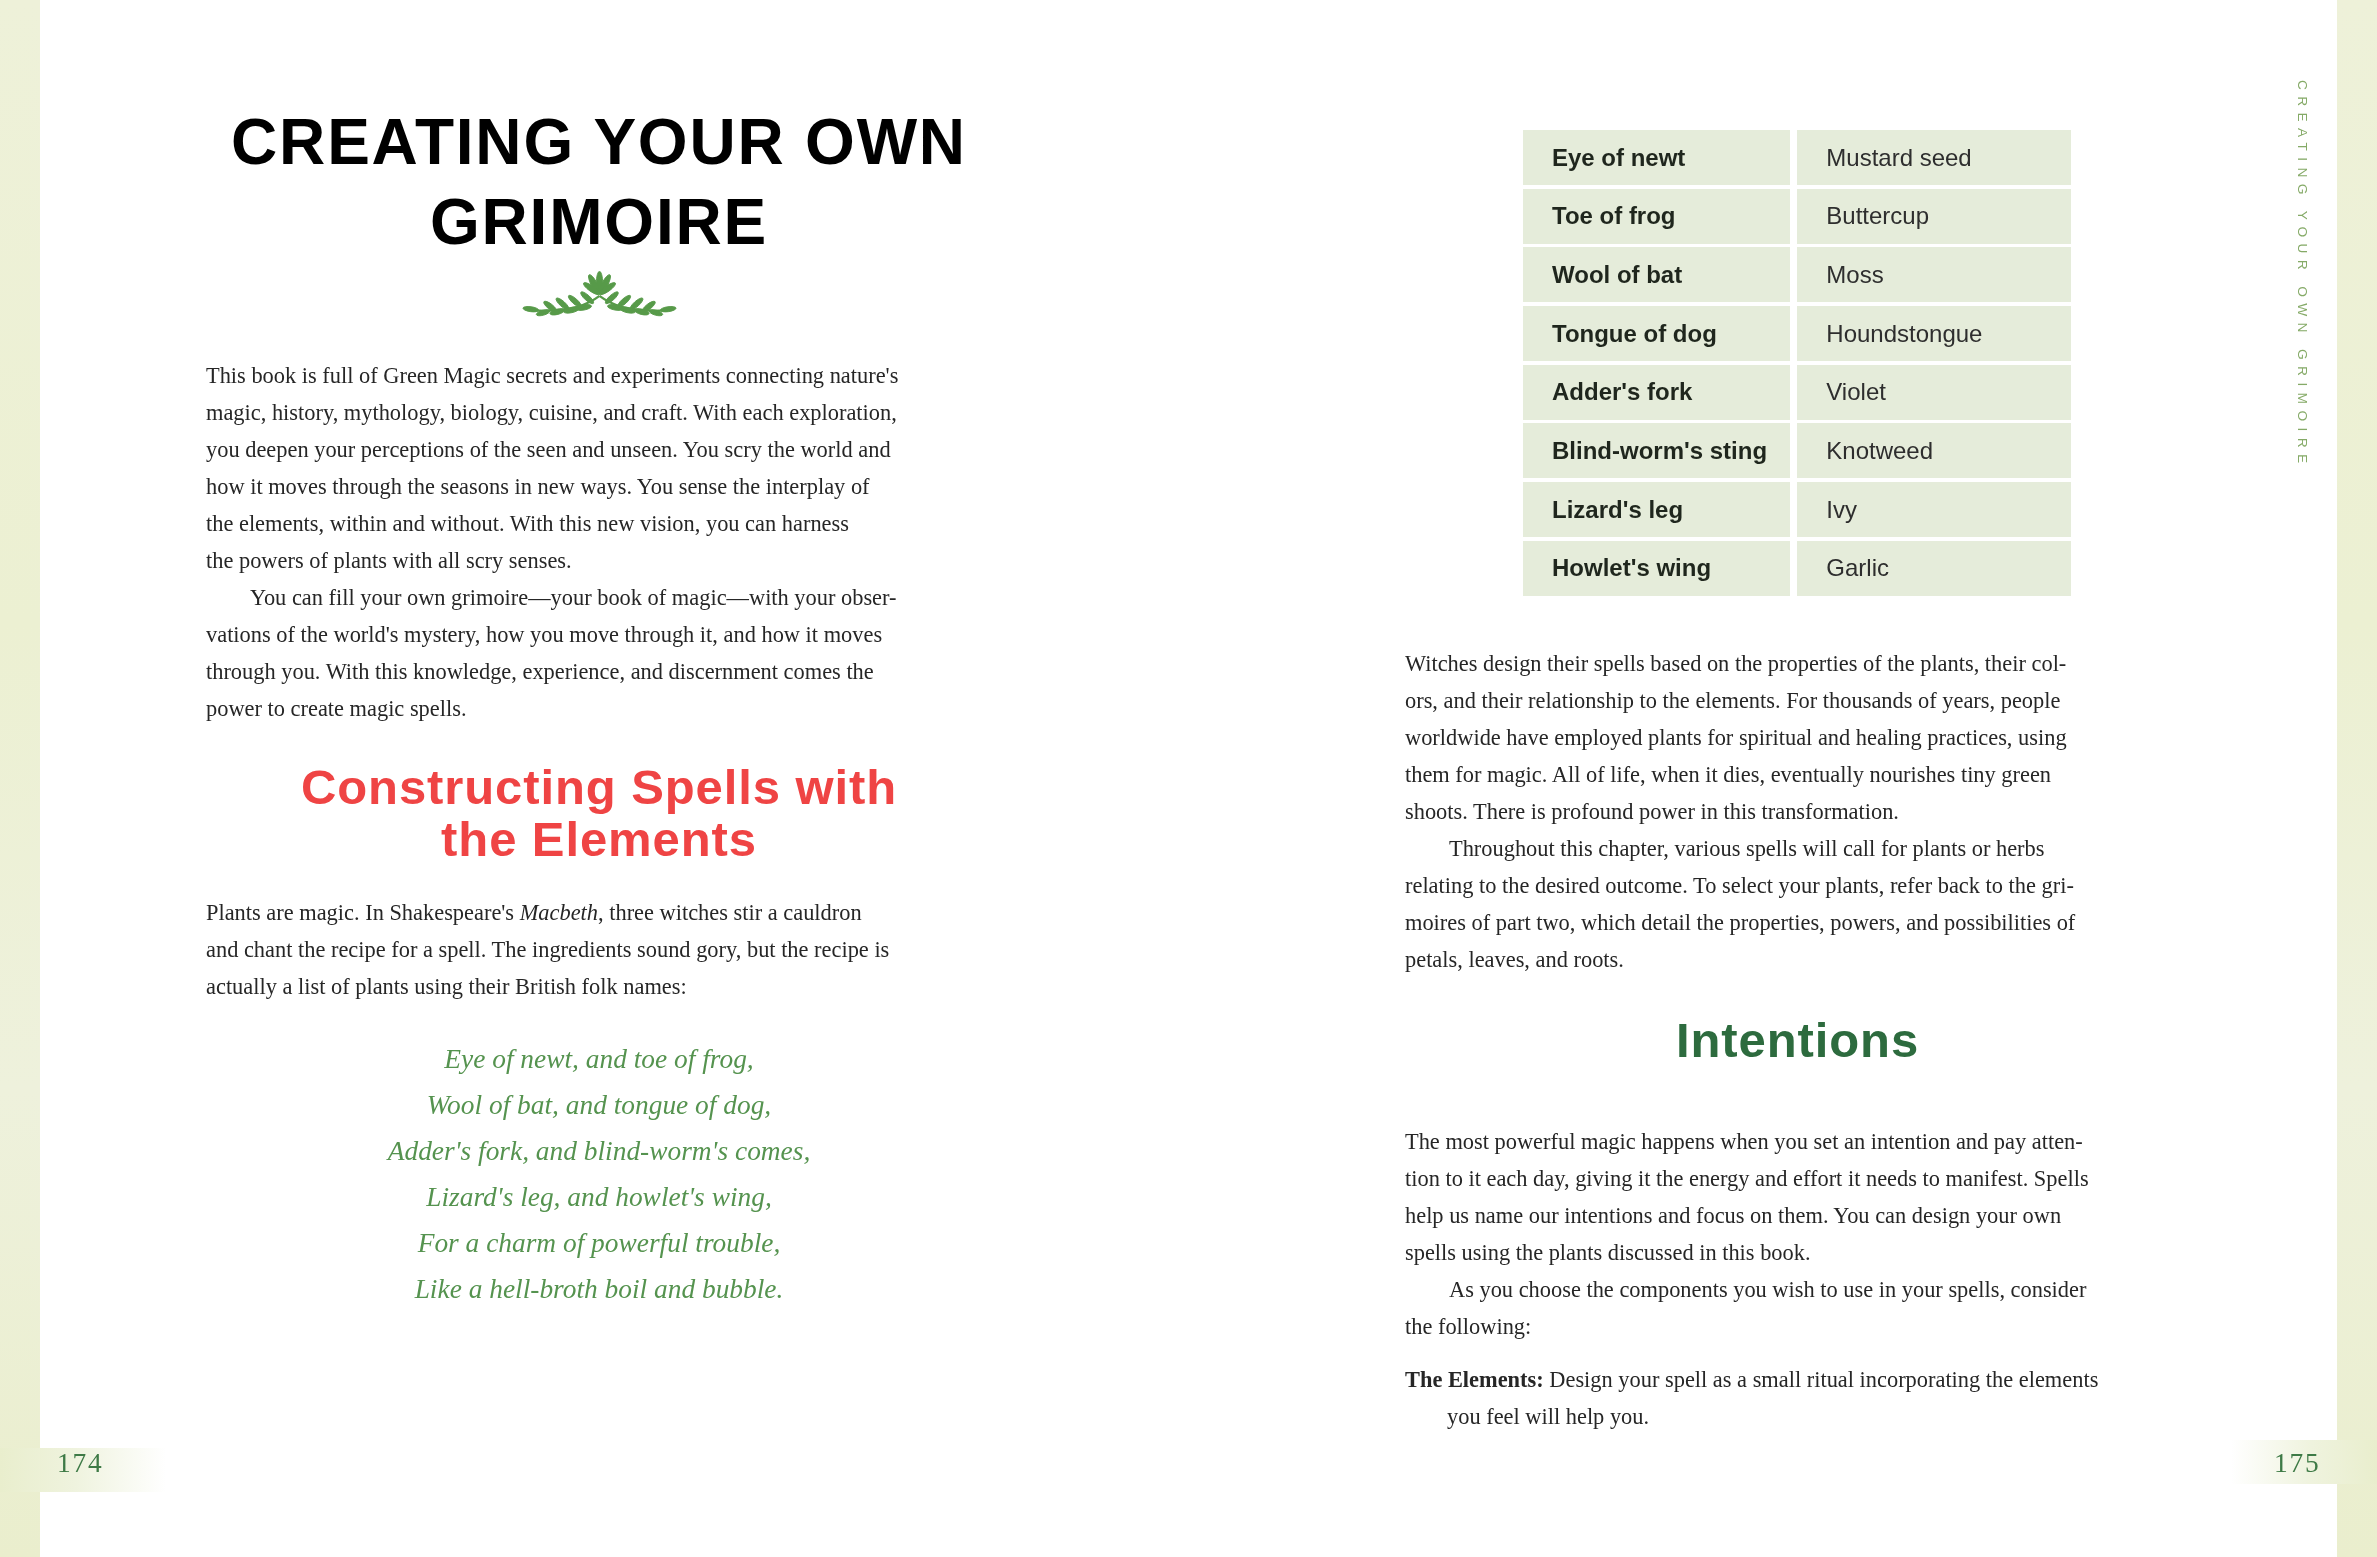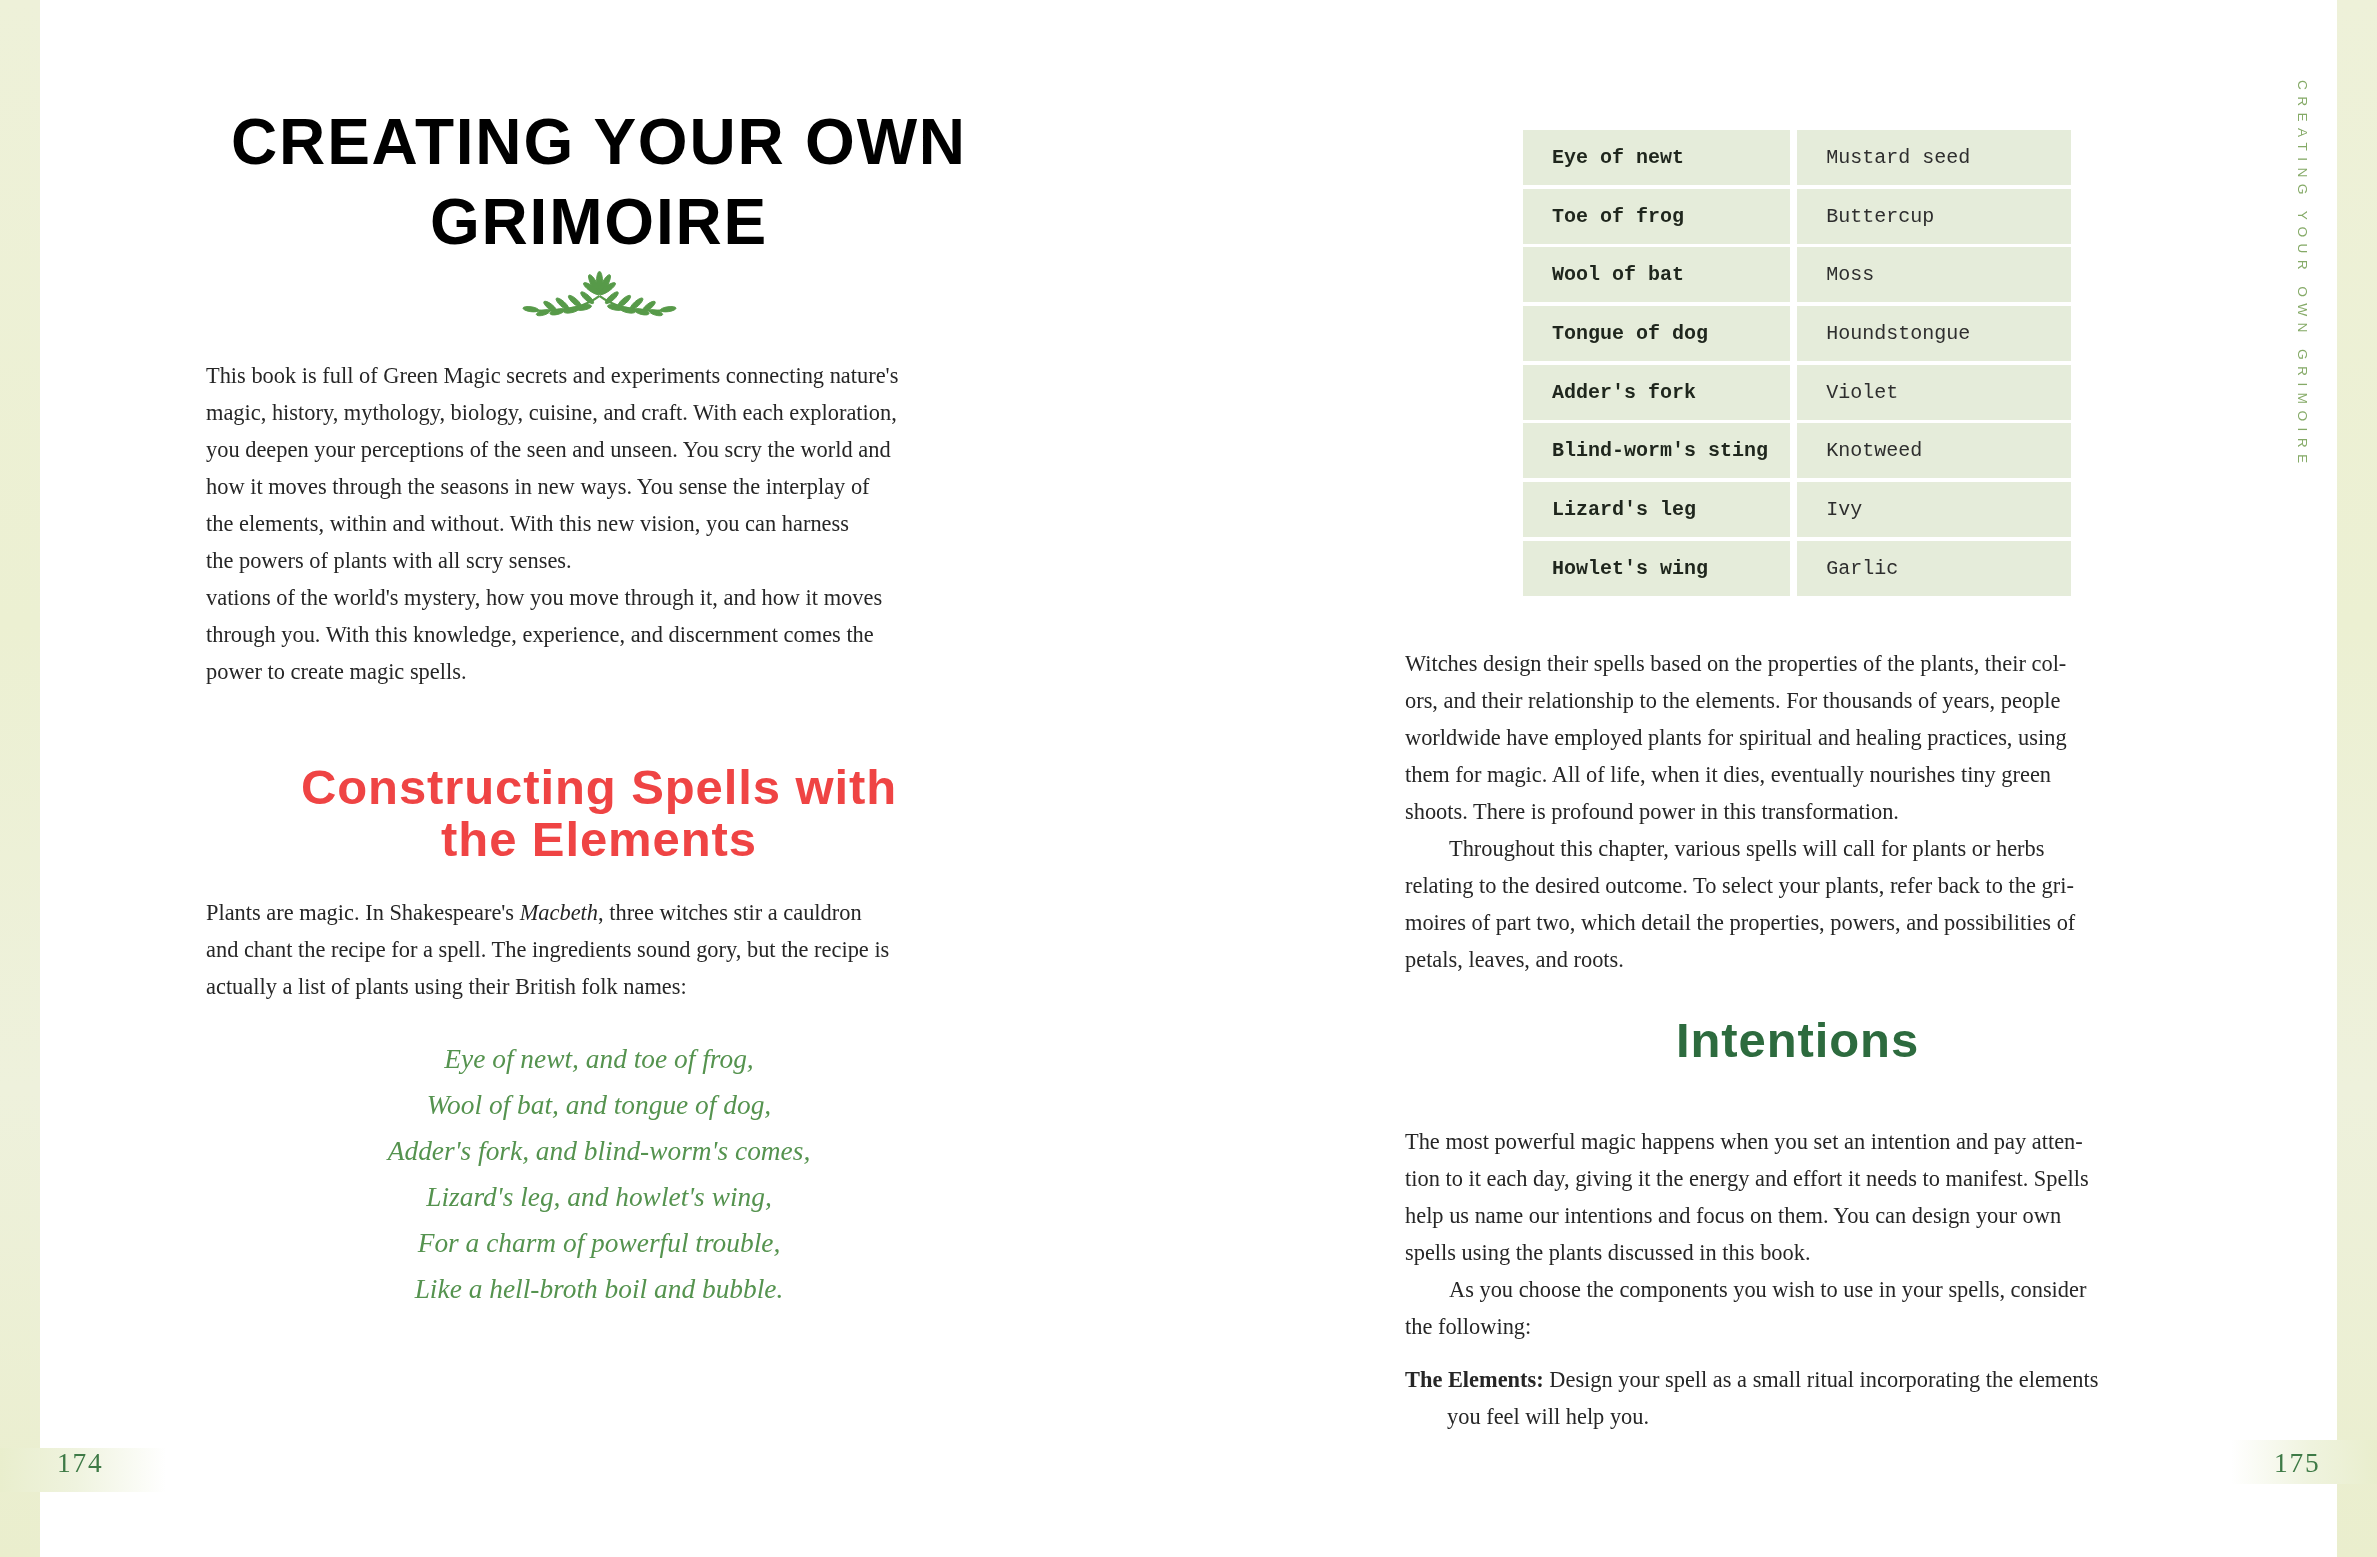--- a/index.html
+++ b/index.html
@@ -38,21 +38,21 @@
     line-height:52px;color:#ef4444;letter-spacing:0.9px;}
   #section-paragraphs{position:absolute;left:206px;top:894px;width:786px;
     font-size:22.4px;line-height:37px;}
   #verse{position:absolute;left:206px;top:1036px;width:786px;text-align:center;
     font-style:italic;font-size:27.4px;line-height:46px;color:#55934f;}
   .verse-line{white-space:nowrap;}
 
   
   #plants-table{position:absolute;left:1523px;top:130px;width:549px;
     display:grid;grid-template-columns:267px 274px;column-gap:7.3px;row-gap:3.7px;
-    grid-auto-rows:55px;font-family:Liberation Mono, monospace;font-size:20px;}
+    grid-auto-rows:55px;font-family:Liberation Sans, sans-serif;font-size:24px;}
   .tcell{background:#e5ecda;display:flex;align-items:center;padding-left:29px;box-sizing:border-box;}
   .tcell.folk{font-weight:bold;color:#1f261d;}
   .tcell.plant{color:#2e2e2e;}
 
   #right-paragraphs{position:absolute;left:1405px;top:645px;width:785px;
     font-size:22.4px;line-height:37px;}
   #intentions-heading{position:absolute;left:1405px;top:1013px;width:785px;text-align:center;
     font-family:"Liberation Sans",sans-serif;font-weight:600;font-size:49px;
     line-height:55px;color:#2d6b3e;letter-spacing:0.9px;}
   #intentions-paragraphs{position:absolute;left:1405px;top:1123px;width:785px;
@@ -119,20 +119,21 @@
     </svg>
   </div>
 
   <div id="intro-paragraphs">
       <div class="tline" style="white-space: nowrap;"><span>This book is full of Green Magic secrets and experiments connecting nature's</span></div>
       <div class="tline" style="white-space: nowrap;"><span>magic, history, mythology, biology, cuisine, and craft. With each exploration,</span></div>
       <div class="tline" style="white-space: nowrap;"><span>you deepen your perceptions of the seen and unseen. You scry the world and</span></div>
       <div class="tline" style="white-space: nowrap;"><span>how it moves through the seasons in new ways. You sense the interplay of</span></div>
       <div class="tline" style="white-space: nowrap;"><span>the elements, within and without. With this new vision, you can harness</span></div>
       <div class="tline lastline" style="white-space: nowrap;"><span>the powers of plants with all scry senses.</span></div>
+      <div class="tline indent" style="white-space: nowrap;"><span>You can fill your own grimoire—your book of magic—with your obser-</span></div>
       <div class="tline" style="white-space: nowrap;"><span>vations of the world's mystery, how you move through it, and how it moves</span></div>
       <div class="tline" style="white-space: nowrap;"><span>through you. With this knowledge, experience, and discernment comes the</span></div>
       <div class="tline lastline" style="white-space: nowrap;"><span>power to create magic spells.</span></div>
     </div>
 
   <div id="section-heading">
     <div>Constructing Spells with</div>
     <div>the Elements</div>
   </div>
 

